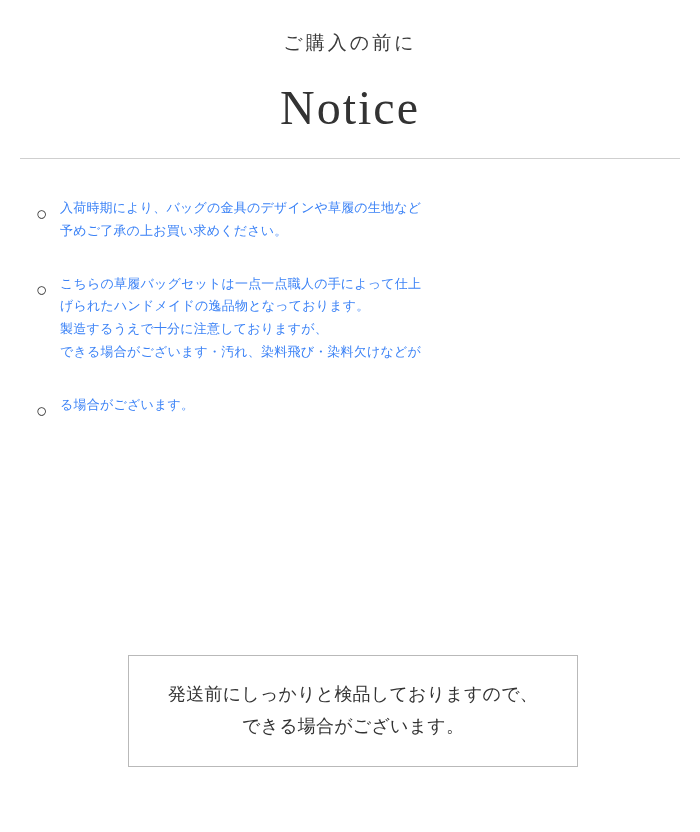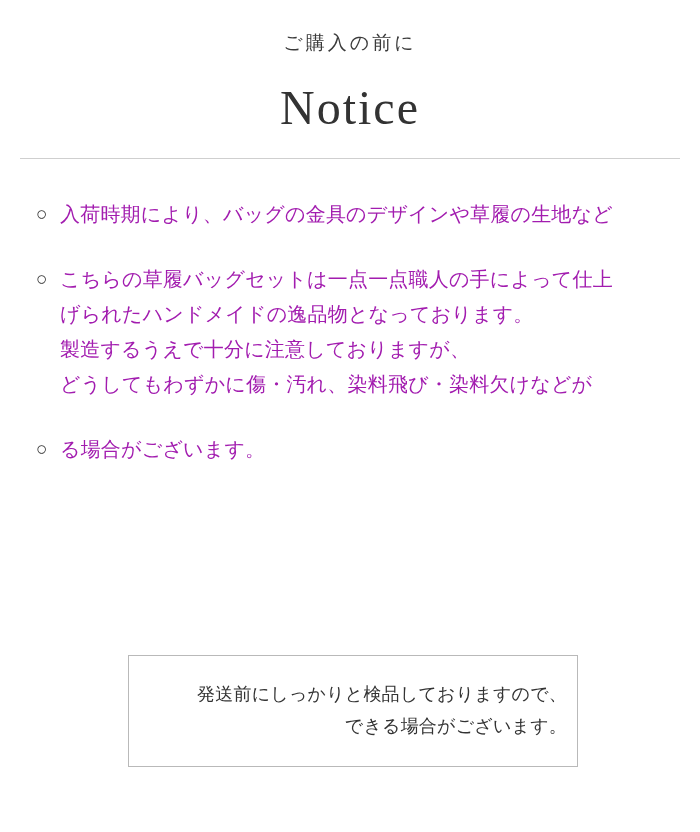--- a/index.html
+++ b/index.html
@@ -62,40 +62,40 @@
   }
   .note-marker {
     flex: 0 0 auto;
     font-size: 19px;
     line-height: 1.75;
     color: #333333;
     width: 24px;
   }
   .note-text {
     flex: 1 1 auto;
-    font-size: 20px;
+    font-size: 13px;
     line-height: 1.75;
-    color: #a21caf;
+    color: #3b82f6;
     letter-spacing: 0.2px;
     font-family: Liberation Serif, serif;
   }
   .note-text div {
     white-space: nowrap;
   }
 
   
   .notice-box {
     position: absolute;
     left: 128px;
     top: 655px;
     width: 450px;
     box-sizing: border-box;
     border: 1px solid #b9b9b9;
     padding: 22px 10px 24px 10px;
-    text-align: right;
+    text-align: center;
   }
   .notice-box div {
     font-size: 18px;
     line-height: 1.78;
     color: #333333;
     letter-spacing: 0.2px;
   }
 </style>
 </head>
 <body>
@@ -107,30 +107,31 @@
     <div class="header-title">Notice</div>
     <div class="header-rule"></div>
   </div>
 
   <div class="content">
 
     <div class="note-item">
       <div class="note-marker">○</div>
       <div class="note-text">
         <div>入荷時期により、バッグの金具のデザインや草履の生地など</div>
+        <div>予めご了承の上お買い求めください。</div>
       </div>
     </div>
 
     <div class="note-item">
       <div class="note-marker">○</div>
       <div class="note-text">
         <div>こちらの草履バッグセットは一点一点職人の手によって仕上</div>
         <div>げられたハンドメイドの逸品物となっております。</div>
         <div>製造するうえで十分に注意しておりますが、</div>
-        <div>どうしてもわずかに傷・汚れ、染料飛び・染料欠けなどが</div>
+        <div>できる場合がございます・汚れ、染料飛び・染料欠けなどが</div>
       </div>
     </div>
 
     <div class="note-item">
       <div class="note-marker">○</div>
       <div class="note-text">
         <div>る場合がございます。</div>
       </div>
     </div>
 

